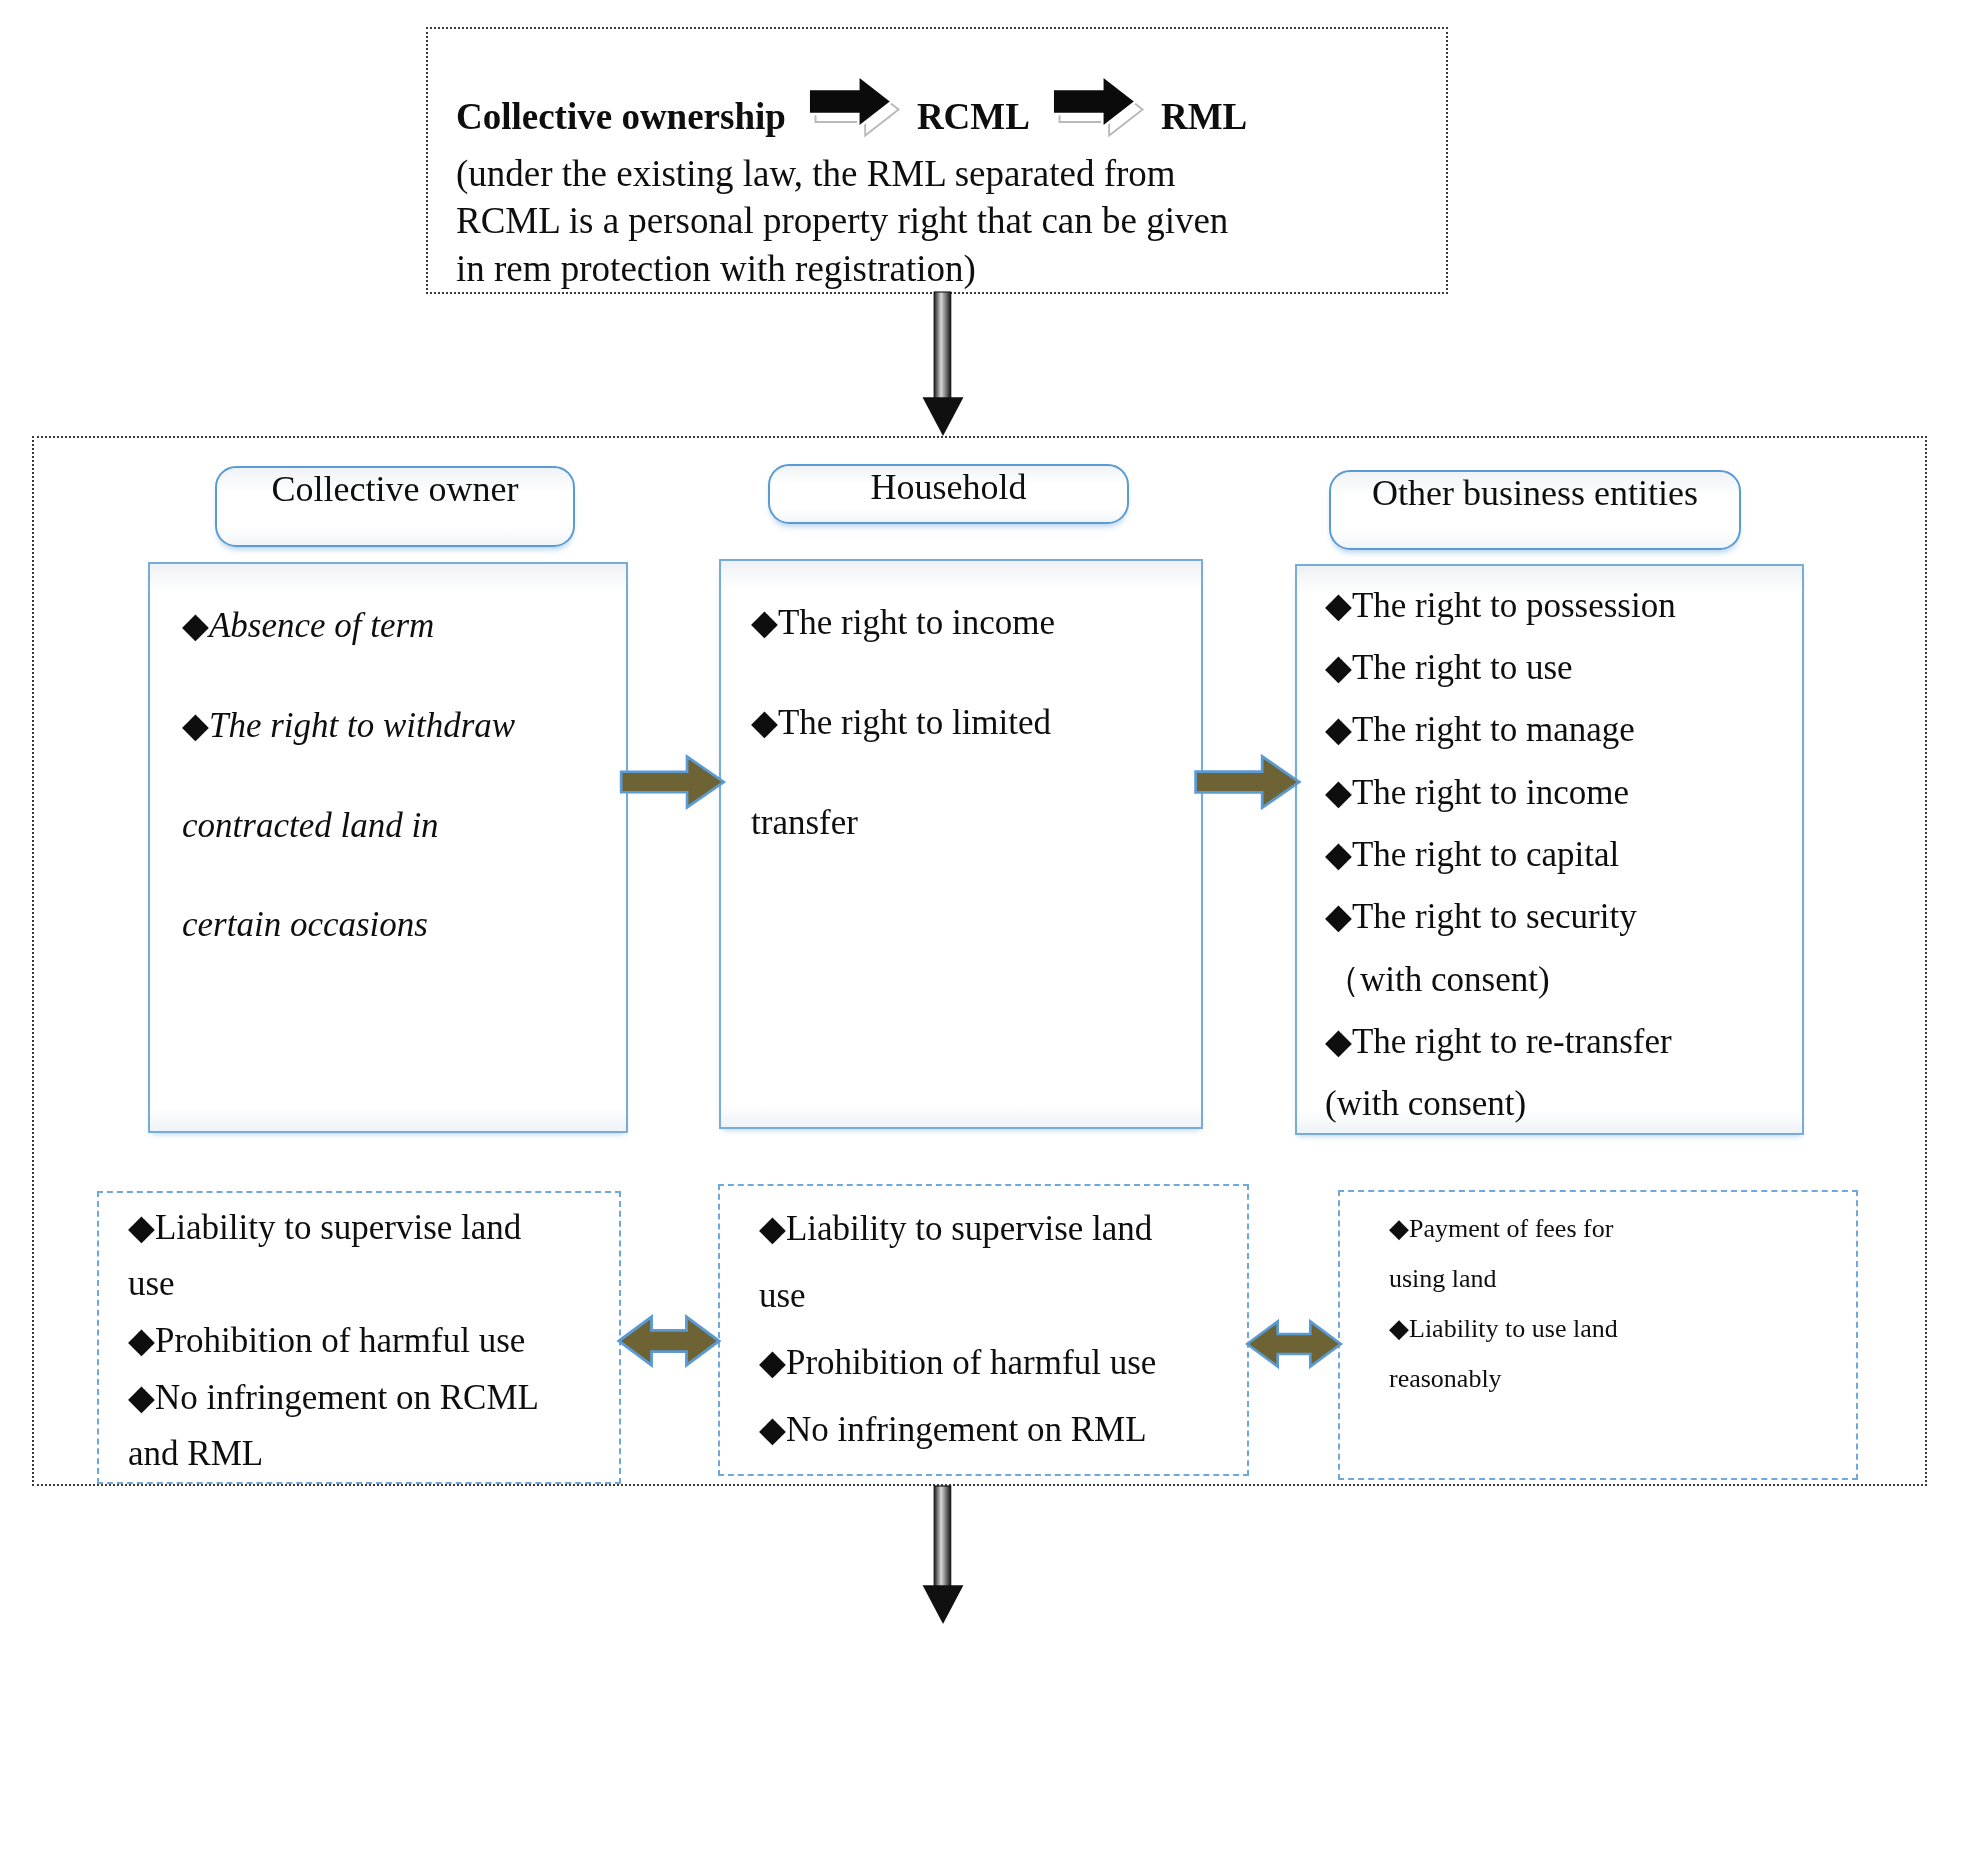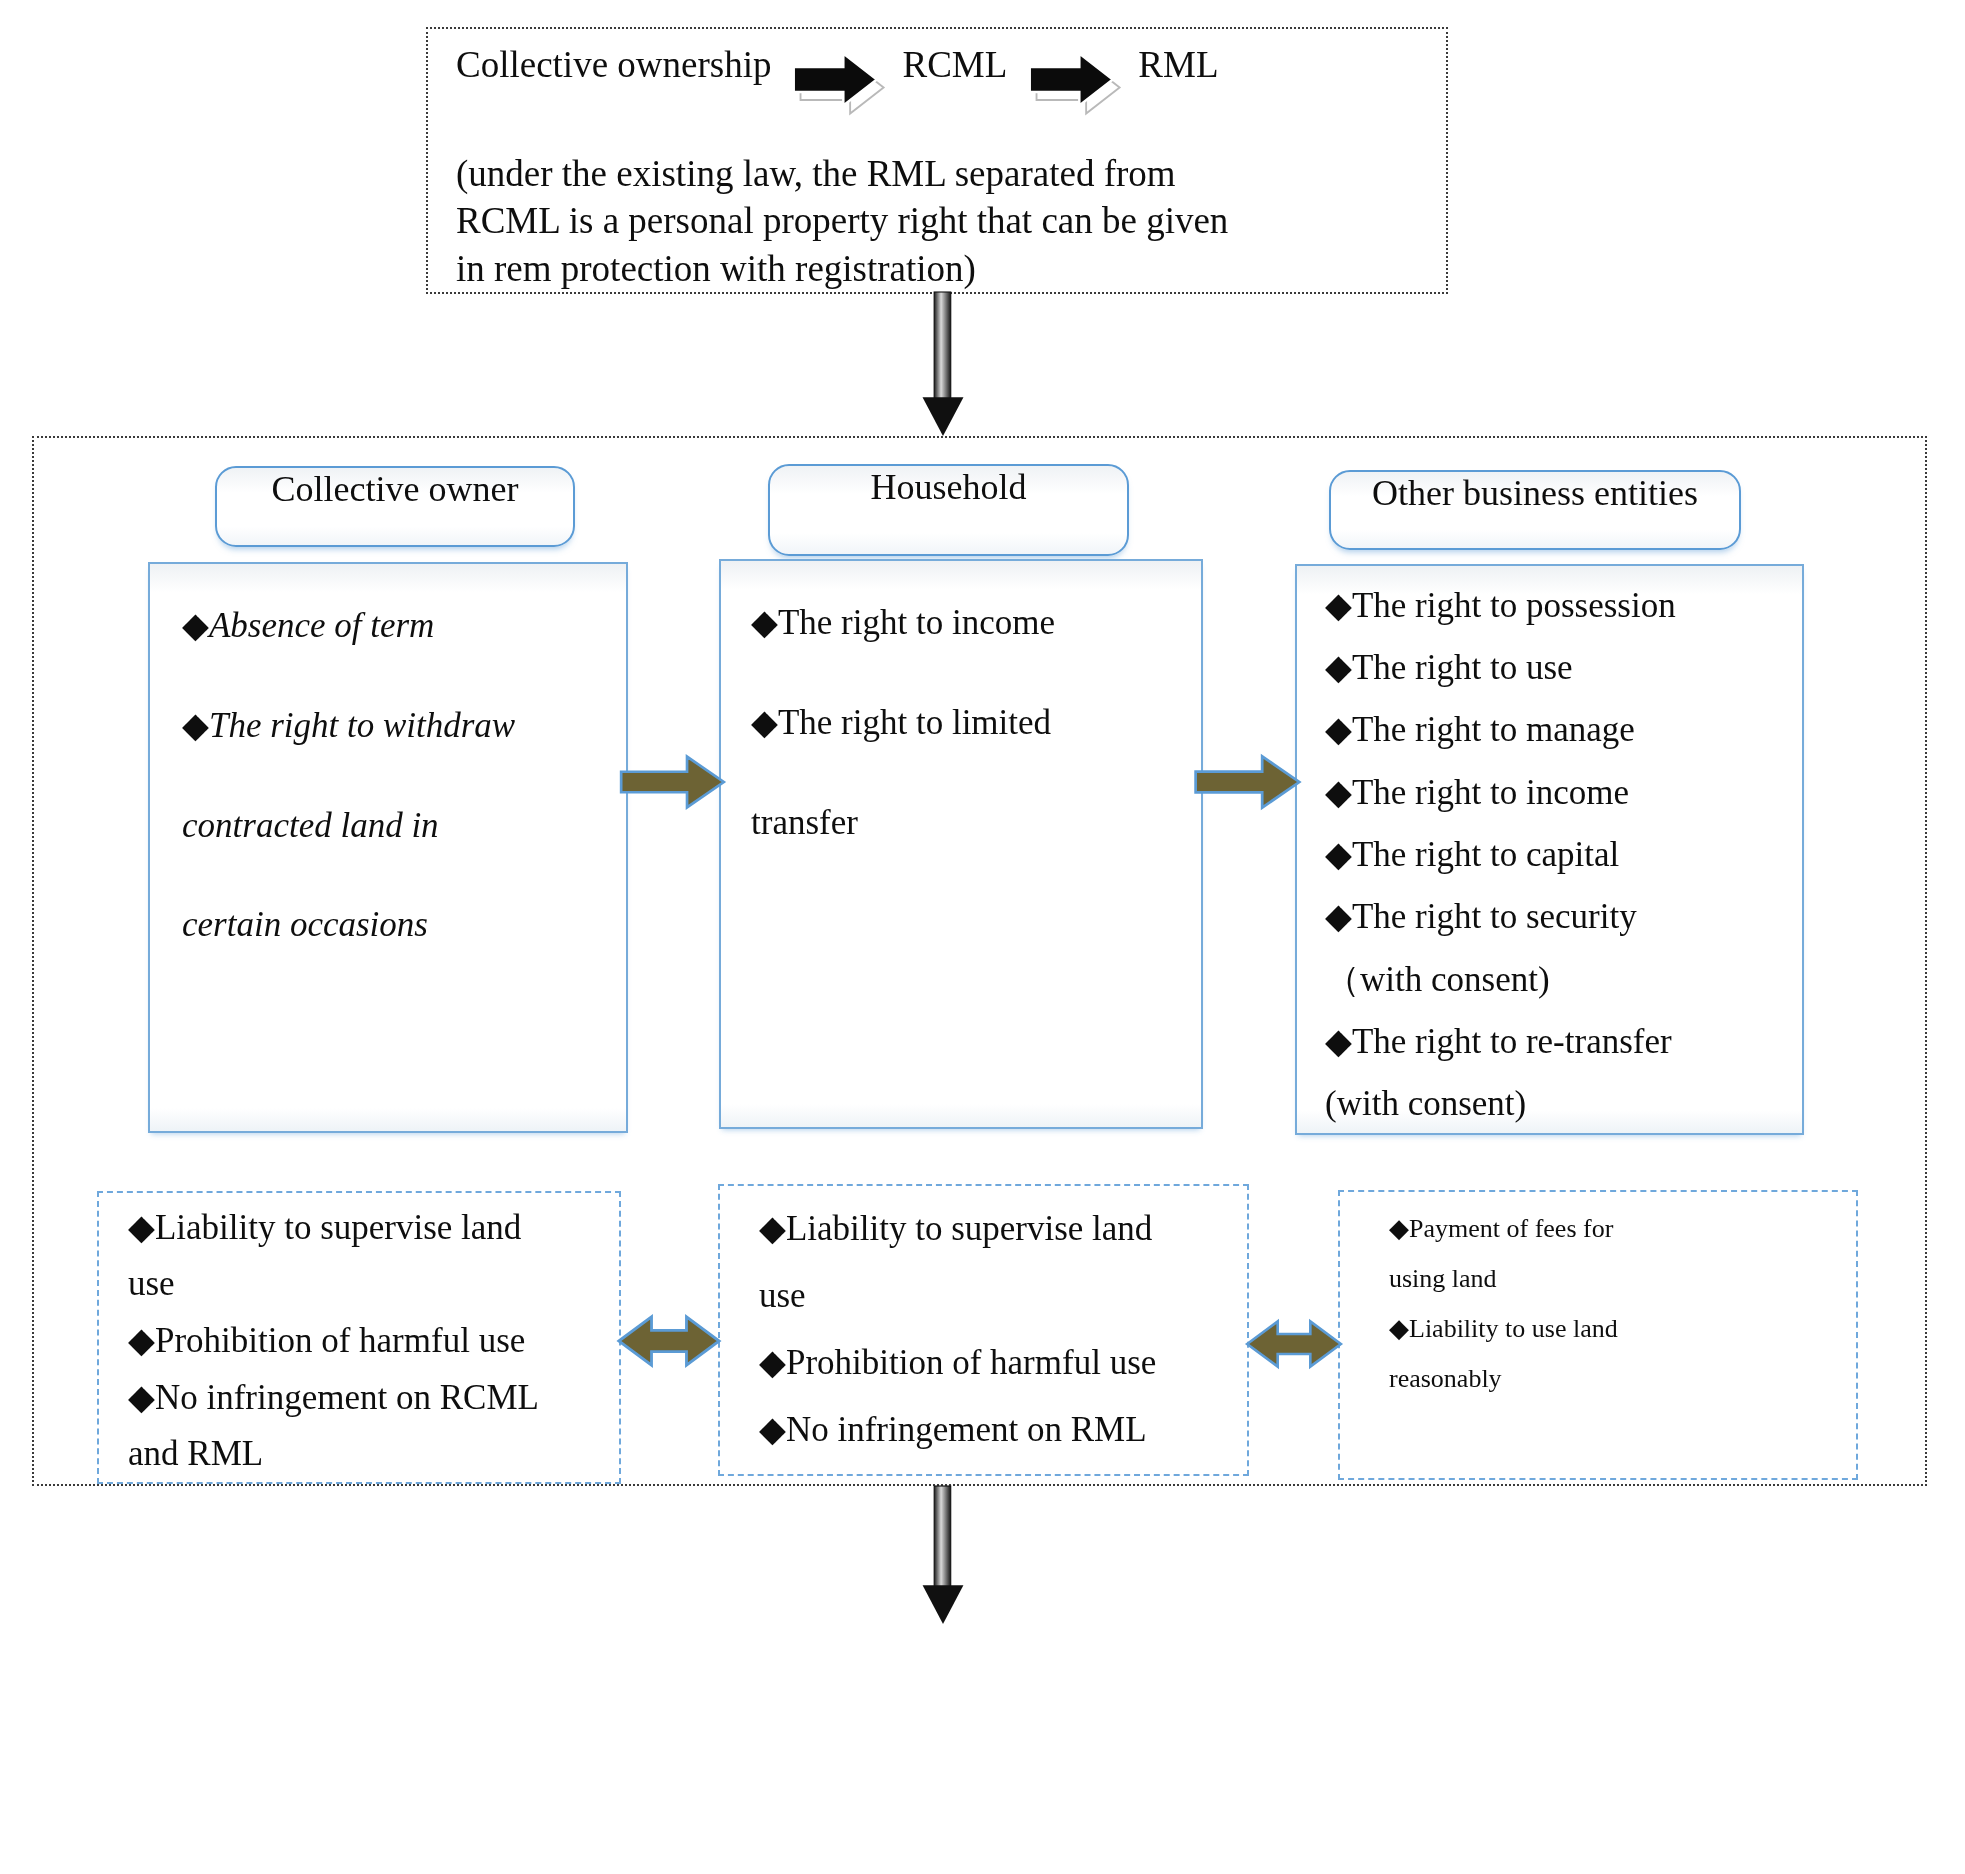--- a/index.html
+++ b/index.html
@@ -15,36 +15,36 @@
 
   
   .note{
     border:2.8px dotted #3a3a3a;
     background:#ffffff;
   }
   .top-note{left:426px;top:26.6px;width:1022px;height:267px;padding:14.4px 28px 5.5px 28px;}
   .bottom-note{left:376px;top:1625px;width:1141px;height:215px;padding:5.5px 22px 0 30px;
     font-size:37px;line-height:1.4;}
 
-  .flow-row{display:flex;align-items:flex-start;gap:19px;height:95px;font-size:37px;}
+  .flow-row{display:flex;align-items:flex-end;gap:19px;height:95px;font-size:37px;font-weight:bold;}
   .top-para{margin-top:12px;font-size:37px;line-height:1.28;}
 
   
   .outer{left:32px;top:436px;width:1895px;height:1050px;border:2.8px dotted #3a3a3a;background:#ffffff;}
 
   
   .hdr{
     border:2.8px solid #5b9bd5;border-radius:21px;
     background:linear-gradient(180deg,#eff2f5 0%,#ffffff 32%,#ffffff 76%,#f1f5f9 100%);
     box-shadow:0 5px 6.6px -3.3px rgba(91,155,213,.5);
     display:flex;align-items:flex-start;justify-content:center;
     font-size:36px;
   }
   .hdr1{left:215px;top:466px;width:360px;height:81px;}
-  .hdr2{left:768px;top:464px;width:361px;height:92px;}
+  .hdr2{left:768px;top:464px;width:361px;height:60px;}
   .hdr3{left:1329px;top:470px;width:412px;height:80px;}
 
   
   .rights{
     border:2.2px solid #76abda;
     background:linear-gradient(180deg,#eef1f4 0%,#ffffff 5%,#ffffff 96%,#eef3f7 100%);
     box-shadow:0 3.9px 5.5px -3.3px rgba(91,155,213,.45);
   }
   .c1{left:148px;top:562px;width:480px;height:571px;font-size:35px;line-height:2.85;padding:12px 20px 0 32px;font-style:italic;}
   .c2{left:719px;top:559px;width:484px;height:570px;font-size:35px;line-height:2.85;padding:12px 16.6px 0 30px;}

